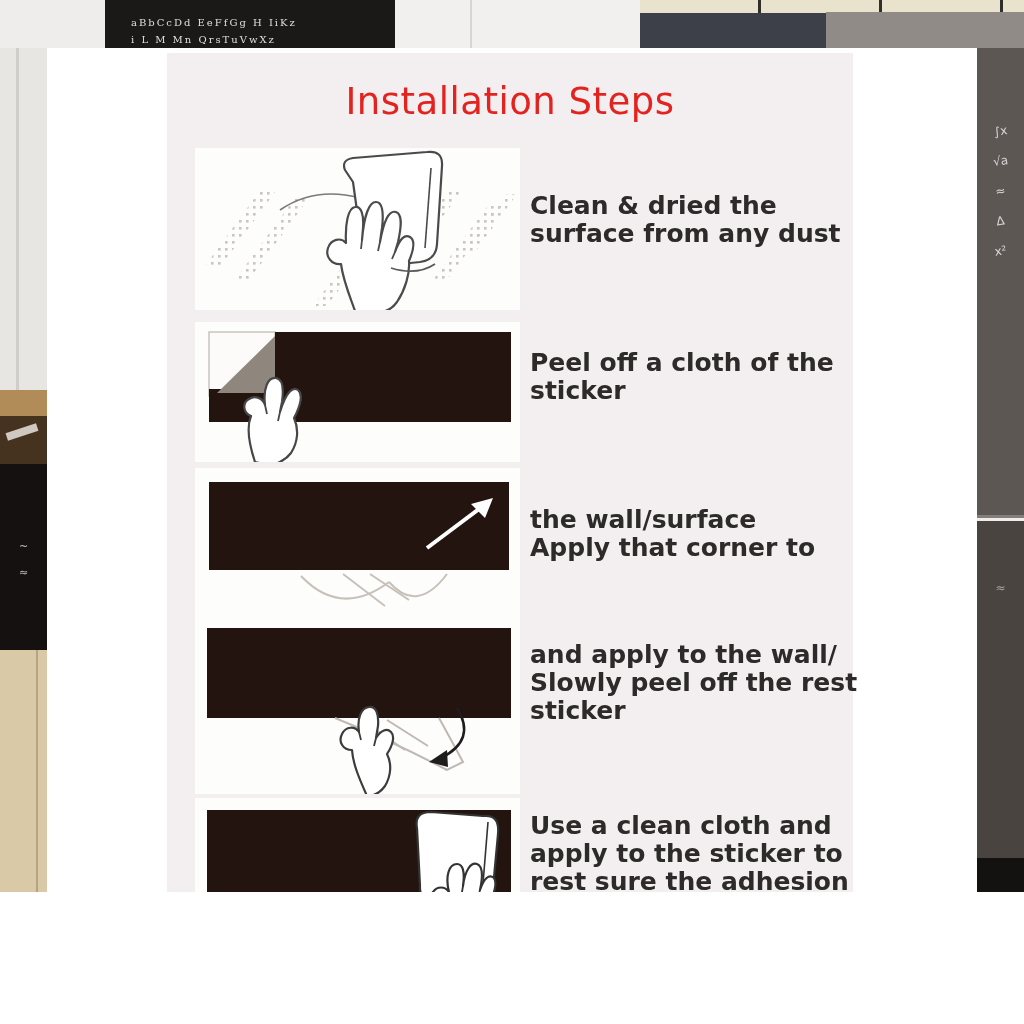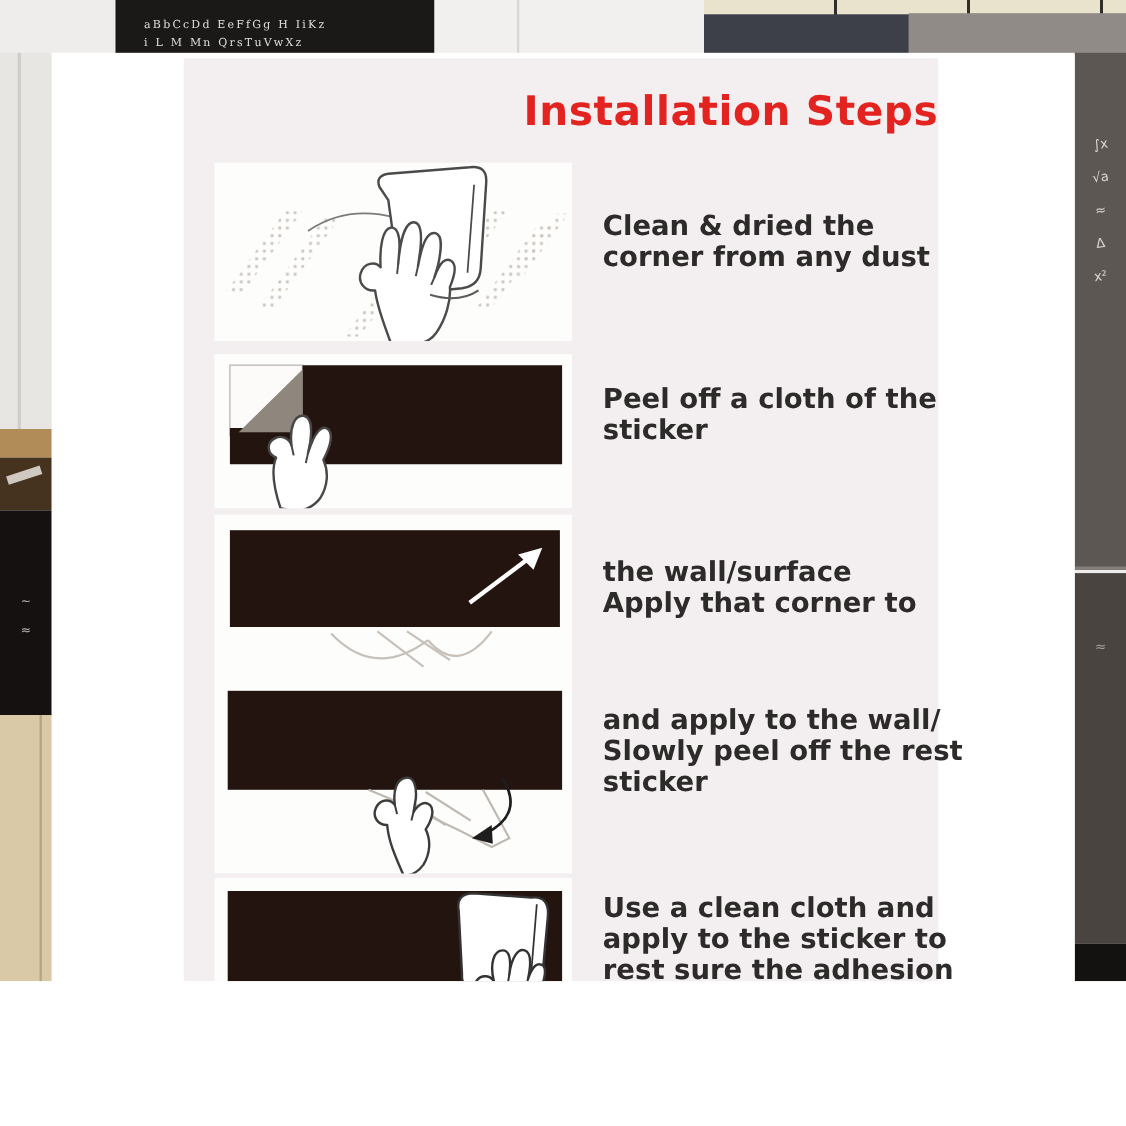--- a/index.html
+++ b/index.html
@@ -50,32 +50,32 @@
      background-image:radial-gradient(circle at 20% 30%,#5d8f33 0 8px,transparent 9px),
                       radial-gradient(circle at 45% 18%,#4a7a28 0 10px,transparent 11px),
                       radial-gradient(circle at 70% 35%,#6aa03c 0 9px,transparent 10px),
                       radial-gradient(circle at 86% 62%,#3f6b22 0 8px,transparent 9px),
                       radial-gradient(circle at 34% 66%,#54842e 0 9px,transparent 10px);}
   .bot-dark3{left:993px;top:977px;width:31px;height:47px;background:#1b1916;}
 
   
   .panel-white{left:47px;top:48px;width:930px;height:929px;background:#ffffff;}
   .panel-inner{left:167px;top:53px;width:686px;height:917px;background:#f3eff0;}
-  .title{left:167px;top:80px;width:686px;text-align:right;
-         font-size:37px;font-weight:700;color:#e2231f;letter-spacing:.5px;}
+  .title{left:167px;top:80px;width:686px;text-align:center;
+         font-size:37px;font-weight:400;color:#e2231f;letter-spacing:.5px;}
 
   .ill{left:195px;width:325px;background:#fdfdfc;}
   .ill svg{display:block;width:100%;height:100%;}
   .ill-1{top:148px;height:162px;}
   .ill-2{top:322px;height:140px;}
   .ill-3{top:468px;height:150px;}
   .ill-4{top:618px;height:176px;}
   .ill-5{top:798px;height:150px;}
 
-  .step-text{left:548px;width:332px;font-size:25px;font-weight:700;color:#2d2a2a;line-height:28px;}
+  .step-text{left:530px;width:332px;font-size:25px;font-weight:700;color:#2d2a2a;line-height:28px;}
   .t-1{top:192px;} .t-2{top:349px;} .t-3{top:506px;} .t-4{top:641px;} .t-5{top:812px;}
 </style>
 </head>
 <body>
 
 <div class="scene">
 
   <div class="abs top-chalkboard">
     <div>aBbCcDd EeFfGg H IiKz</div>
     <div>i L M Mn QrsTuVwXz</div>
@@ -192,21 +192,21 @@
       <rect x="12" y="12" width="304" height="92" fill="#241410"></rect>
       <path d="M222,30 Q219,14 236,14 L288,18 Q305,16 303,36 L298,90 Q297,108 279,106 L240,102 Q224,102 225,88 Z" fill="#ffffff" stroke="#333333" stroke-width="2.2" stroke-linejoin="round"></path>
       <path d="M293,24 L287,98" stroke="#333333" stroke-width="1.6" fill="none"></path>
       <path d="M252,150 C246,134 242,122 244,110 C236,108 233,100 238,94 C242,88 250,88 254,94 C250,78 254,66 262,66 C268,66 270,74 268,88 C270,72 276,64 282,66 C288,68 288,78 285,92 C289,80 294,76 299,80 C302,84 300,94 295,104 C298,114 294,130 284,142 C276,150 266,152 260,152 Z" fill="#ffffff" stroke="#333333" stroke-width="2.2" stroke-linejoin="round"></path>
       <path d="M268,88 L266,100 M285,92 L282,103" stroke="#333333" stroke-width="1.8" fill="none"></path>
     </svg>
   </div>
 
   <div class="abs step-text t-1">
     <div>Clean &amp; dried the</div>
-    <div>corner from any dust</div>
+    <div>surface from any dust</div>
   </div>
   <div class="abs step-text t-2">
     <div>Peel off a cloth of the</div>
     <div>sticker</div>
   </div>
   <div class="abs step-text t-3">
     <div>the wall/surface</div>
     <div>Apply that corner to</div>
   </div>
   <div class="abs step-text t-4">

